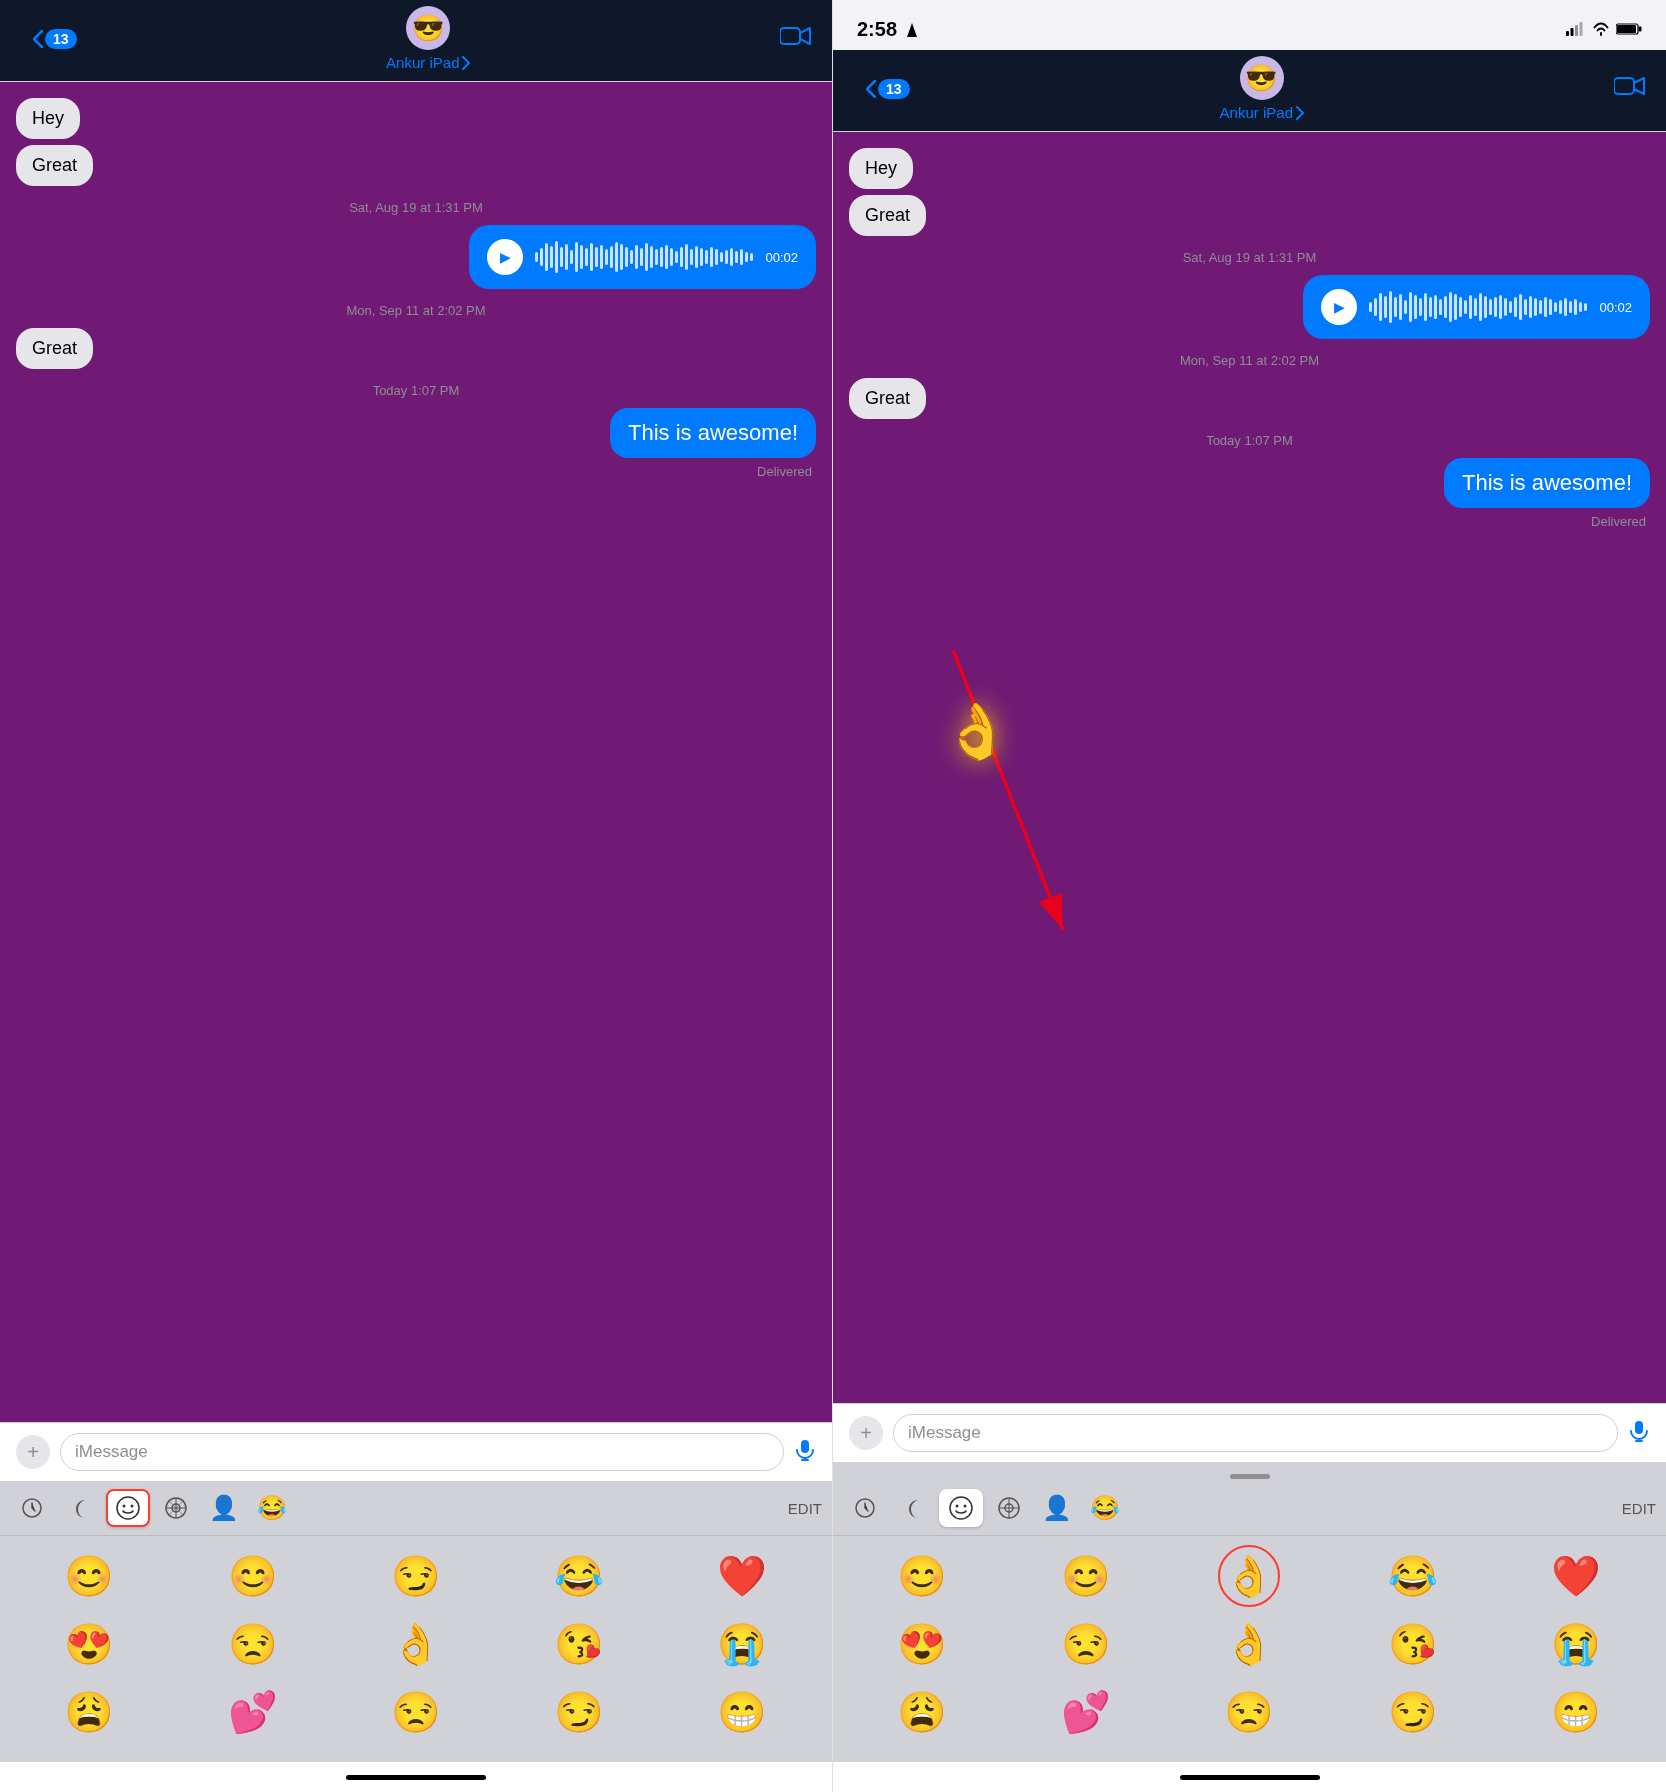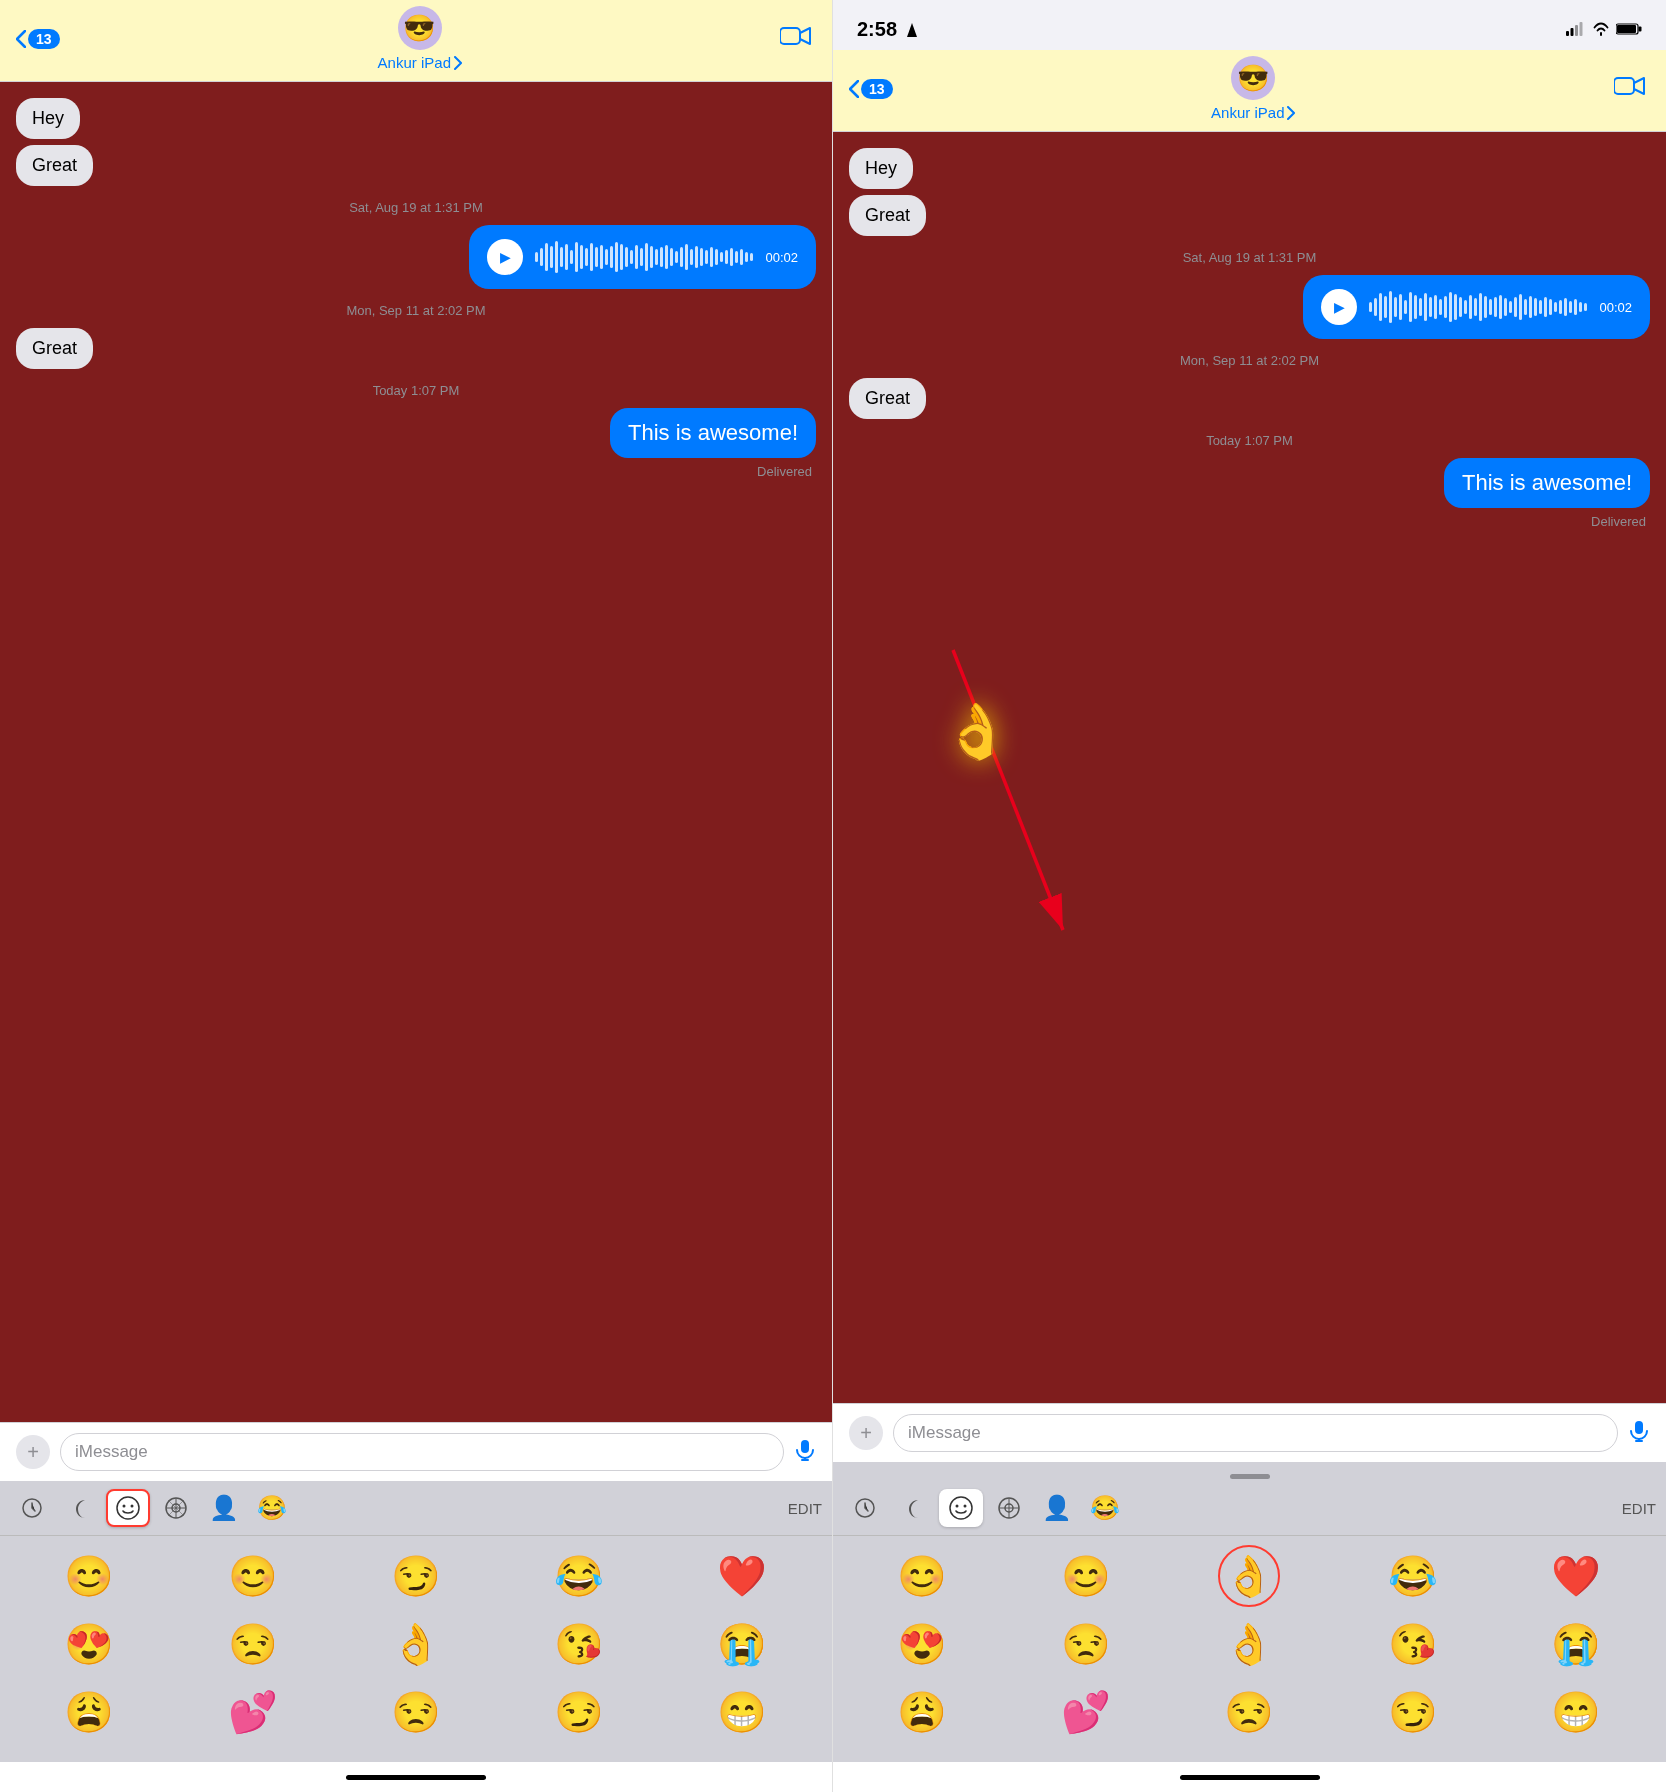--- a/index.html
+++ b/index.html
@@ -37,22 +37,22 @@
     .status-icons {
       display: flex;
       align-items: center;
       gap: 6px;
     }
     
     .nav-bar {
       display: flex;
       align-items: center;
       justify-content: space-between;
-      padding: 6px 20px 10px 16px;
-      background: #fef9c3;
+      padding: 6px 20px 10px 33px;
+      background: #0f172a;
       border-bottom: 1px solid #d1d1d6;
     }
     .nav-back {
       display: flex;
       align-items: center;
       color: #007aff;
       font-size: 18px;
       gap: 2px;
     }
     .nav-back-badge {
@@ -88,21 +88,21 @@
     }
     .nav-video {
       color: #007aff;
       font-size: 22px;
     }
     
     .messages-area {
       flex: 1;
       overflow-y: auto;
       padding: 16px 16px 0 16px;
-      background: #7f1d1d;
+      background: #701a75;
       display: flex;
       flex-direction: column;
       gap: 6px;
     }
     .bubble-received {
       background: #e5e5ea;
       color: #000;
       border-radius: 18px;
       padding: 10px 16px;
       font-size: 18px;

